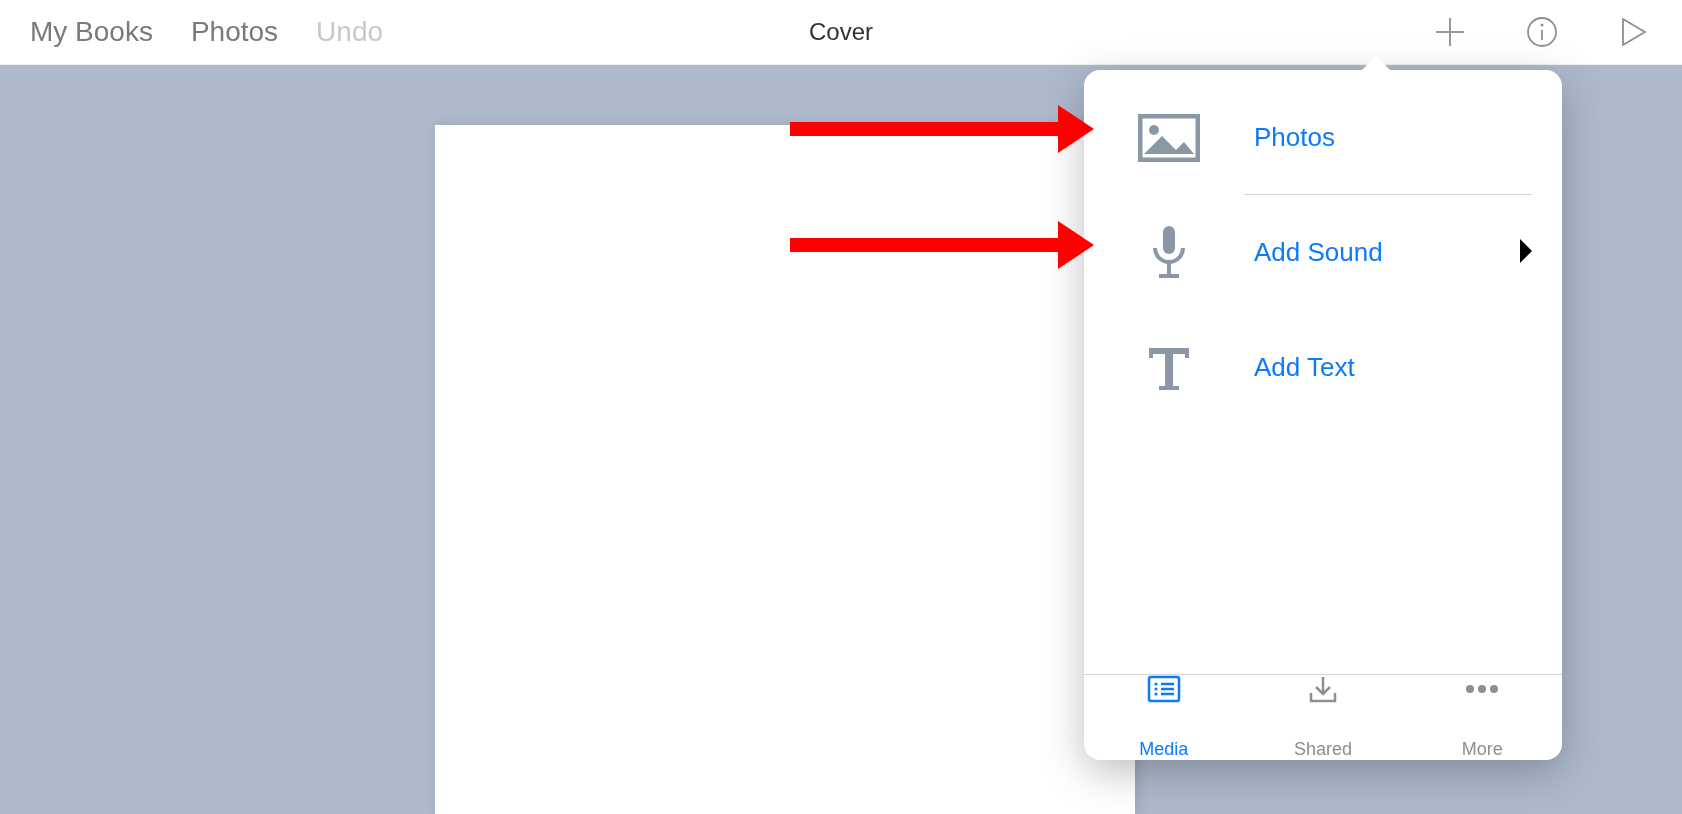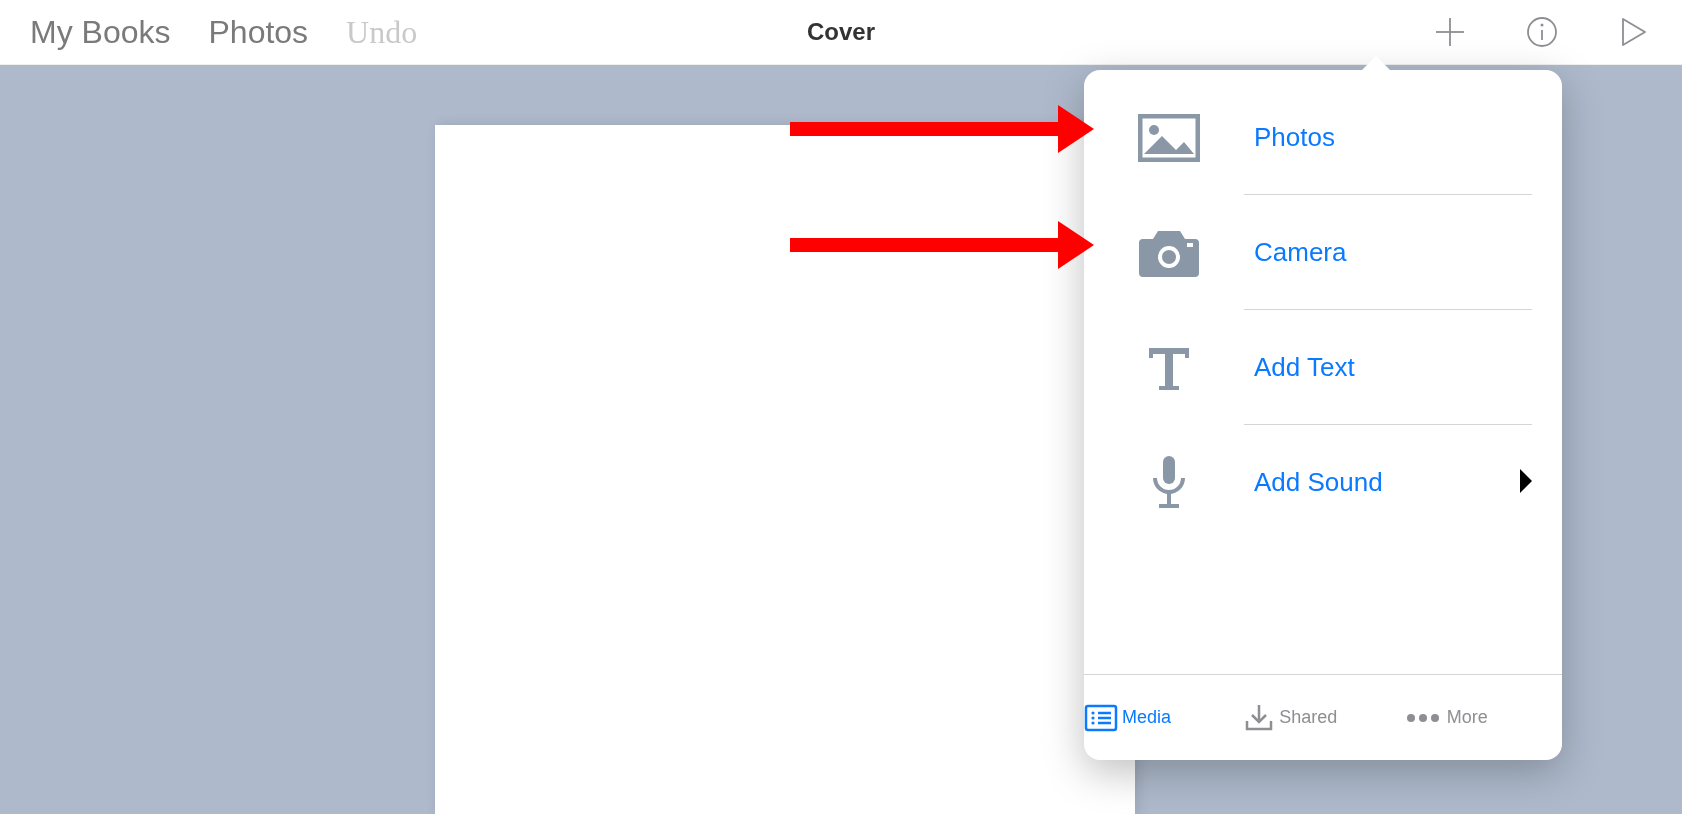--- a/index.html
+++ b/index.html
@@ -18,31 +18,31 @@
       align-items: center;
       justify-content: space-between;
       padding: 0 30px;
       border-bottom: 1px solid rgba(0,0,0,0.06);
       background: #fff;
       position: relative;
       z-index: 5;
     }
     .toolbar-left { display: flex; gap: 38px; }
     .toolbar-item {
-      font-size: 32px;
+      font-size: 28px;
       color: #7a7a7a;
       cursor: pointer;
     }
-    .toolbar-item.disabled { color: #c9c9c9; font-family: Liberation Serif, serif; }
+    .toolbar-item.disabled { color: #c9c9c9; }
     .toolbar-title {
       position: absolute;
       left: 50%;
       transform: translateX(-50%);
       font-size: 24px;
-      font-weight: 700;
+      font-weight: 400;
       color: #333;
     }
     .toolbar-right { display: flex; gap: 56px; align-items: center; }
     .toolbar-icon {
       width: 36px; height: 36px;
       display: flex; align-items: center; justify-content: center;
       cursor: pointer;
       color: #8e8e93;
     }
     .canvas-area {
@@ -117,22 +117,23 @@
       color: #000;
     }
     .popover-tabs {
       height: 86px;
       display: flex;
       border-top: 1px solid #d5d5d9;
     }
     .tab {
       flex: 1;
       display: flex;
+      flex-direction: column;
       align-items: center;
-      justify-content: flex-start;
+      justify-content: space-between;
       gap: 4px;
       cursor: pointer;
       color: #8e8e93;
       font-size: 18px;
     }
     .tab.active { color: #0a7aff; }
     .arrow-annotation {
       position: absolute;
       height: 14px;
       background: #ff0000;
@@ -195,59 +196,47 @@
         <svg width="62" height="48" viewBox="0 0 62 48" fill="currentColor">
           <path d="M2 2h58v44H2z" fill="none" stroke="currentColor" stroke-width="5"></path>
           <circle cx="16" cy="16" r="5"></circle>
           <path d="M6 40 L24 22 L38 36 L46 28 L56 40 Z"></path>
         </svg>
       </span>
       <span class="menu-label">Photos</span>
       <span class="row-divider-wrap"></span>
     </div>
 
-    <div class="menu-row">
-      <span class="menu-icon">
-        <svg width="64" height="52" viewBox="0 0 64 52" fill="currentColor">
-          <path d="M6 12 h10 l5 -8 h22 l5 8 h10 a4 4 0 0 1 4 4 v30 a4 4 0 0 1 -4 4 H6 a4 4 0 0 1 -4 -4 V16 a4 4 0 0 1 4 -4 z"></path>
-          <circle cx="32" cy="30" r="11" fill="#fff"></circle>
-          <circle cx="32" cy="30" r="7" fill="currentColor"></circle>
-          <rect x="50" y="16" width="6" height="4" fill="#fff"></rect>
-        </svg>
-      </span>
-      <span class="menu-label">Camera</span>
-      <span class="row-divider-wrap"></span>
-    </div>
-
-
-    <div class="menu-row">
-      <span class="menu-icon">
-        <svg width="52" height="52" viewBox="0 0 52 52" fill="currentColor">
-          <path d="M6 6 h40 v10 h-4 v-4 h-12 v32 h6 v4 h-20 v-4 h6 v-32 h-12 v4 h-4 z"></path>
-        </svg>
-      </span>
-      <span class="menu-label">Add Text</span>
-      <span class="row-divider-wrap"></span>
-    </div>
+
 
     <div class="menu-row">
       <span class="menu-icon">
         <svg width="40" height="58" viewBox="0 0 40 58" fill="currentColor">
           <rect x="14" y="2" width="12" height="28" rx="6"></rect>
           <path d="M6 24 a14 14 0 0 0 28 0" fill="none" stroke="currentColor" stroke-width="4"></path>
           <line x1="20" y1="38" x2="20" y2="50" stroke="currentColor" stroke-width="4"></line>
           <line x1="10" y1="52" x2="30" y2="52" stroke="currentColor" stroke-width="4"></line>
         </svg>
       </span>
       <span class="menu-label">Add Sound</span>
       <span class="chevron-wrap">
         <svg width="12" height="24" viewBox="0 0 12 24" fill="currentColor">
             <polygon points="0,0 12,12 0,24"></polygon>
           </svg>
       </span>
+    </div>
+
+    <div class="menu-row">
+      <span class="menu-icon">
+        <svg width="52" height="52" viewBox="0 0 52 52" fill="currentColor">
+          <path d="M6 6 h40 v10 h-4 v-4 h-12 v32 h6 v4 h-20 v-4 h6 v-32 h-12 v4 h-4 z"></path>
+        </svg>
+      </span>
+      <span class="menu-label">Add Text</span>
+      <span class="row-divider-wrap"></span>
     </div>
 
   </div>
 
   <div class="popover-tabs">
     <div class="tab active">
       <svg width="34" height="28" viewBox="0 0 34 28" fill="none" stroke="currentColor" stroke-width="2.5">
         <rect x="2" y="2" width="30" height="24" rx="2"></rect>
         <circle cx="9" cy="9" r="1.6" fill="currentColor" stroke="none"></circle>
           <line x1="14" y1="9" x2="27" y2="9"></line>

